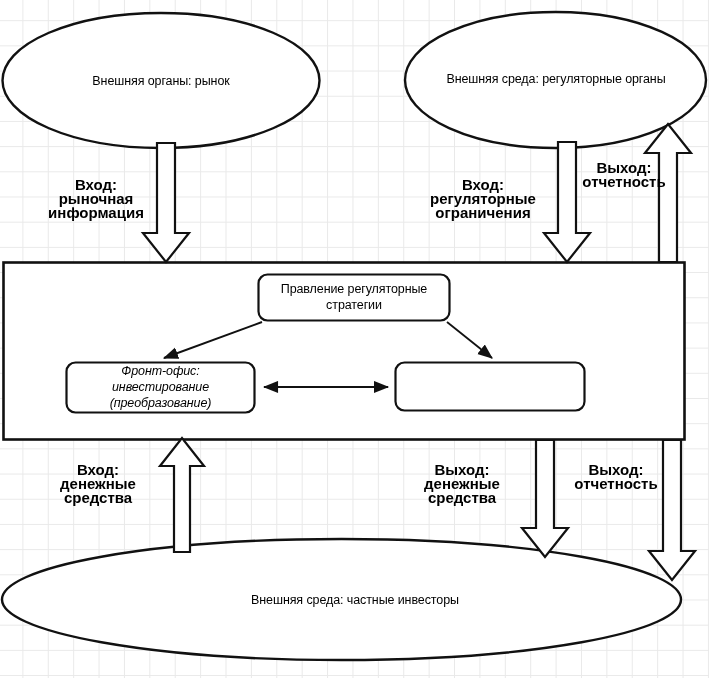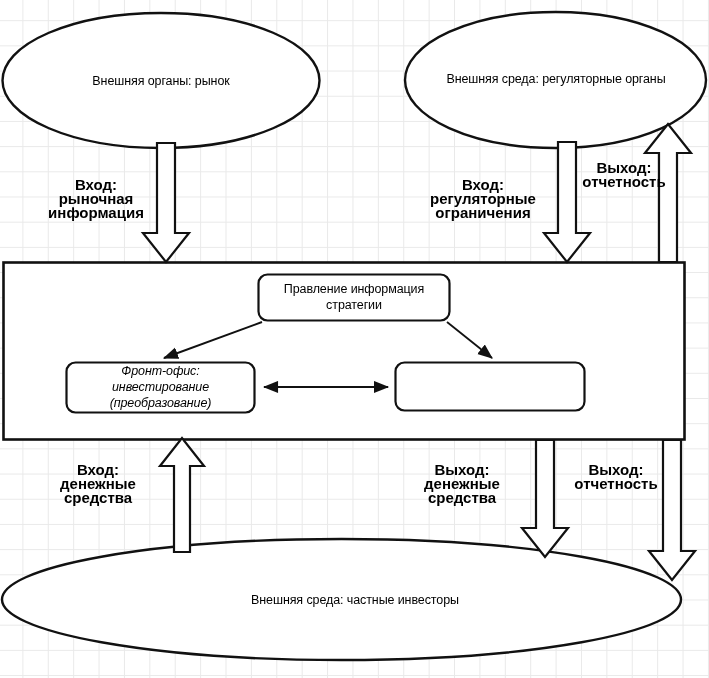--- a/index.html
+++ b/index.html
@@ -92,21 +92,21 @@
 
     <path d="M663,440 L681,440 L681,551 L695,551 L672,580 L649,551 L663,551 Z" fill="#ffffff" stroke="#111111" stroke-width="2.2" stroke-linejoin="miter"></path>
   </svg>
 
   <div class="node-label ellipse-label" style="left:31px; top:73px; width:260px;">Внешняя органы: рынок</div>
 
   <div class="node-label ellipse-label" style="left:410px; top:71px; width:292px;">Внешняя среда: регуляторные органы</div>
 
   <div class="node-label ellipse-label" style="left:205px; top:592px; width:300px;">Внешняя среда: частные инвесторы</div>
 
-  <div class="node-label" style="left:260px; top:281px; width:188px;">Правление информация
+  <div class="node-label" style="left:260px; top:281px; width:188px;">Правление регуляторные
 стратегии</div>
 
   <div class="node-label" style="left:68px; top:363px; width:185px;font-style:italic;">Фронт-офис:
 инвестирование
 (преобразование)</div>
 
 
   <div class="flow-label" style="left:26px; top:178px; width:140px;">Вход:
 рыночная
 информация</div>

